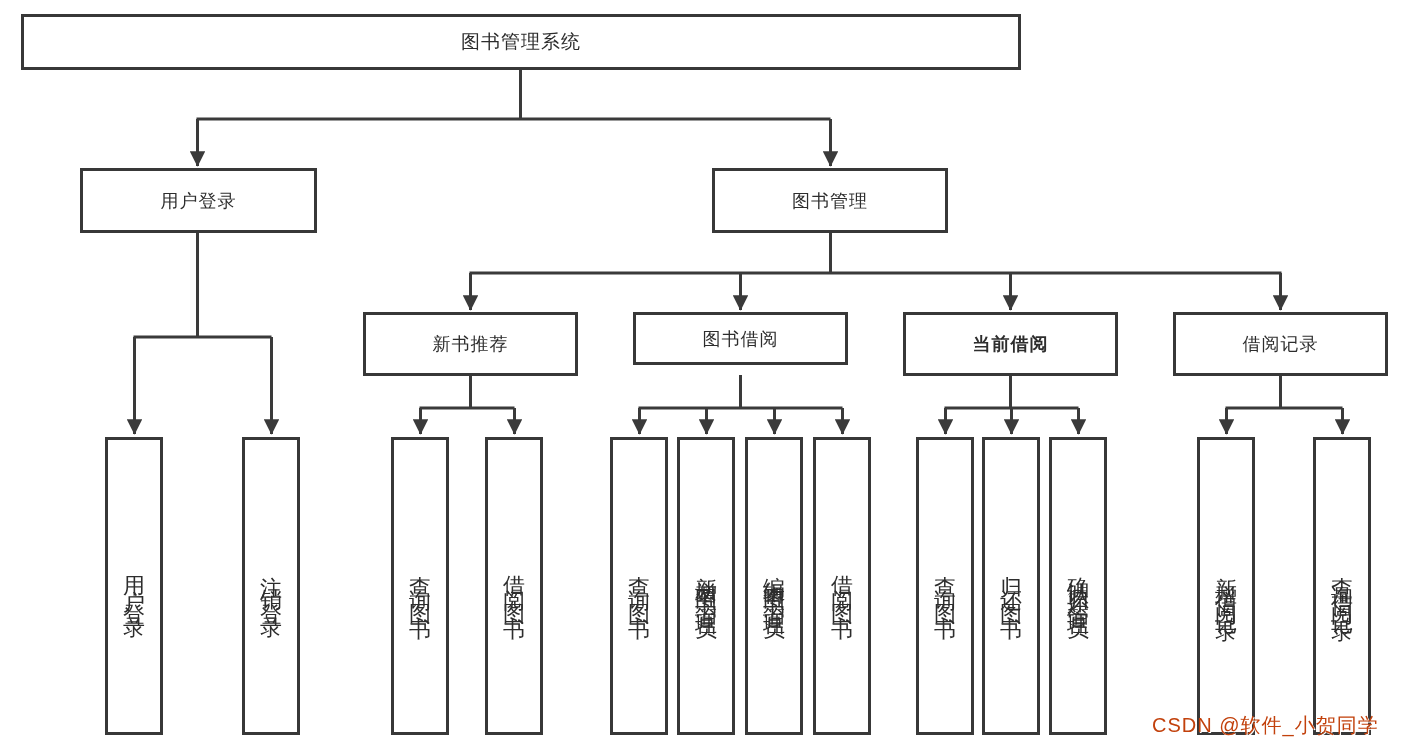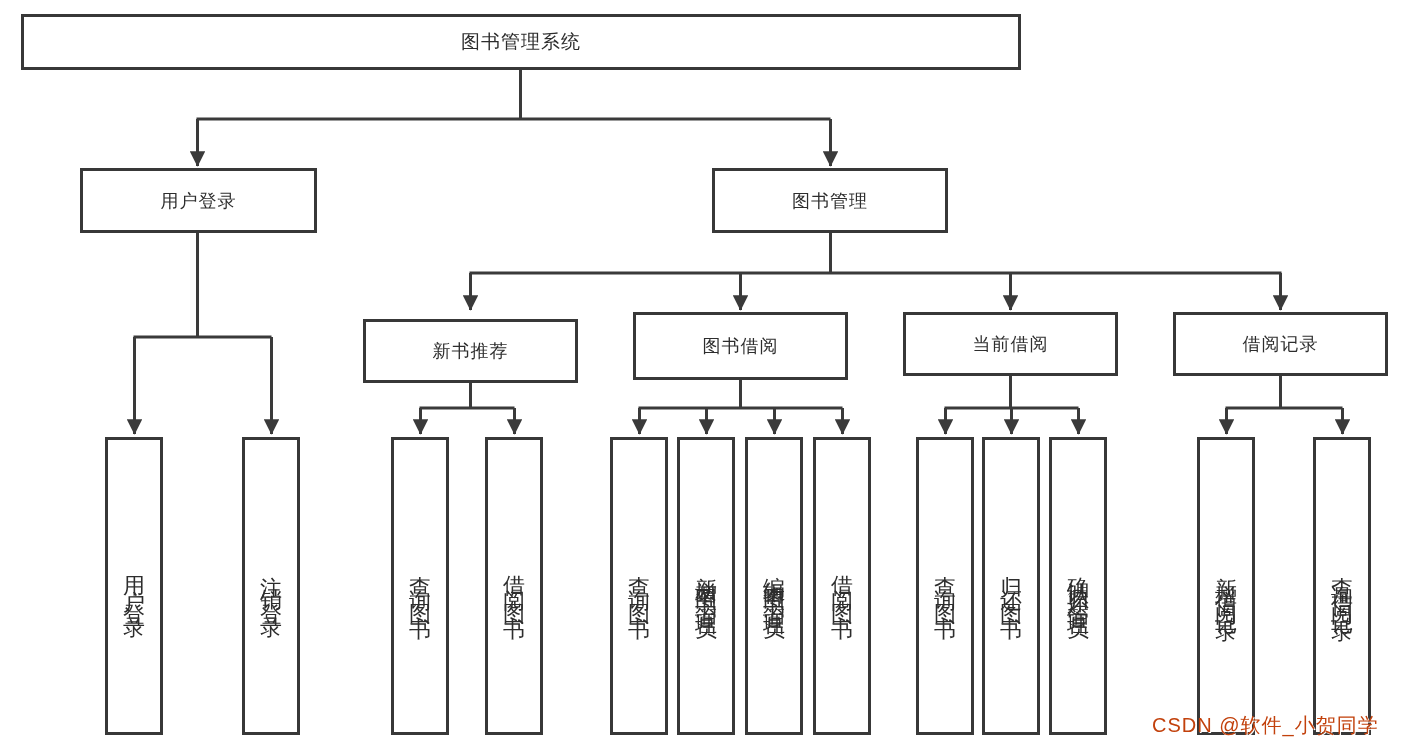--- a/index.html
+++ b/index.html
@@ -108,27 +108,27 @@
     <span class="root-label">图书管理系统</span>
   </div>
 
   <div class="box" style="left:80px; top:168px; width:237px; height:65px;">
     <span class="hlabel">用户登录</span>
   </div>
   <div class="box" style="left:712px; top:168px; width:236px; height:65px;text-align:center;">
     <span class="hlabel">图书管理</span>
   </div>
 
-  <div class="box" style="left:363px; top:319px; width:215px; height:64px;">
+  <div class="box" style="left:363px; top:312px; width:215px; height:64px;">
     <span class="hlabel">新书推荐</span>
   </div>
-  <div class="box" style="left:633px; top:312px; width:215px; height:68px;">
+  <div class="box" style="left:633px; top:312px; width:215px; height:53px;">
     <span class="hlabel">图书借阅</span>
   </div>
-  <div class="box" style="left:903px; top:312px; width:215px; height:64px;">
+  <div class="box" style="left:903px; top:312px; width:215px; height:64px;font-weight:bold;">
     <span class="hlabel">当前借阅</span>
   </div>
   <div class="box" style="left:1173px; top:312px; width:215px; height:64px;">
     <span class="hlabel">借阅记录</span>
   </div>
 
   <div class="box leaf ls-a" style="left:105px; top:437px; width:58px; height:298px;">
     <span>用户登录</span>
   </div>
   <div class="box leaf ls-a" style="left:242px; top:437px; width:58px; height:298px;">

